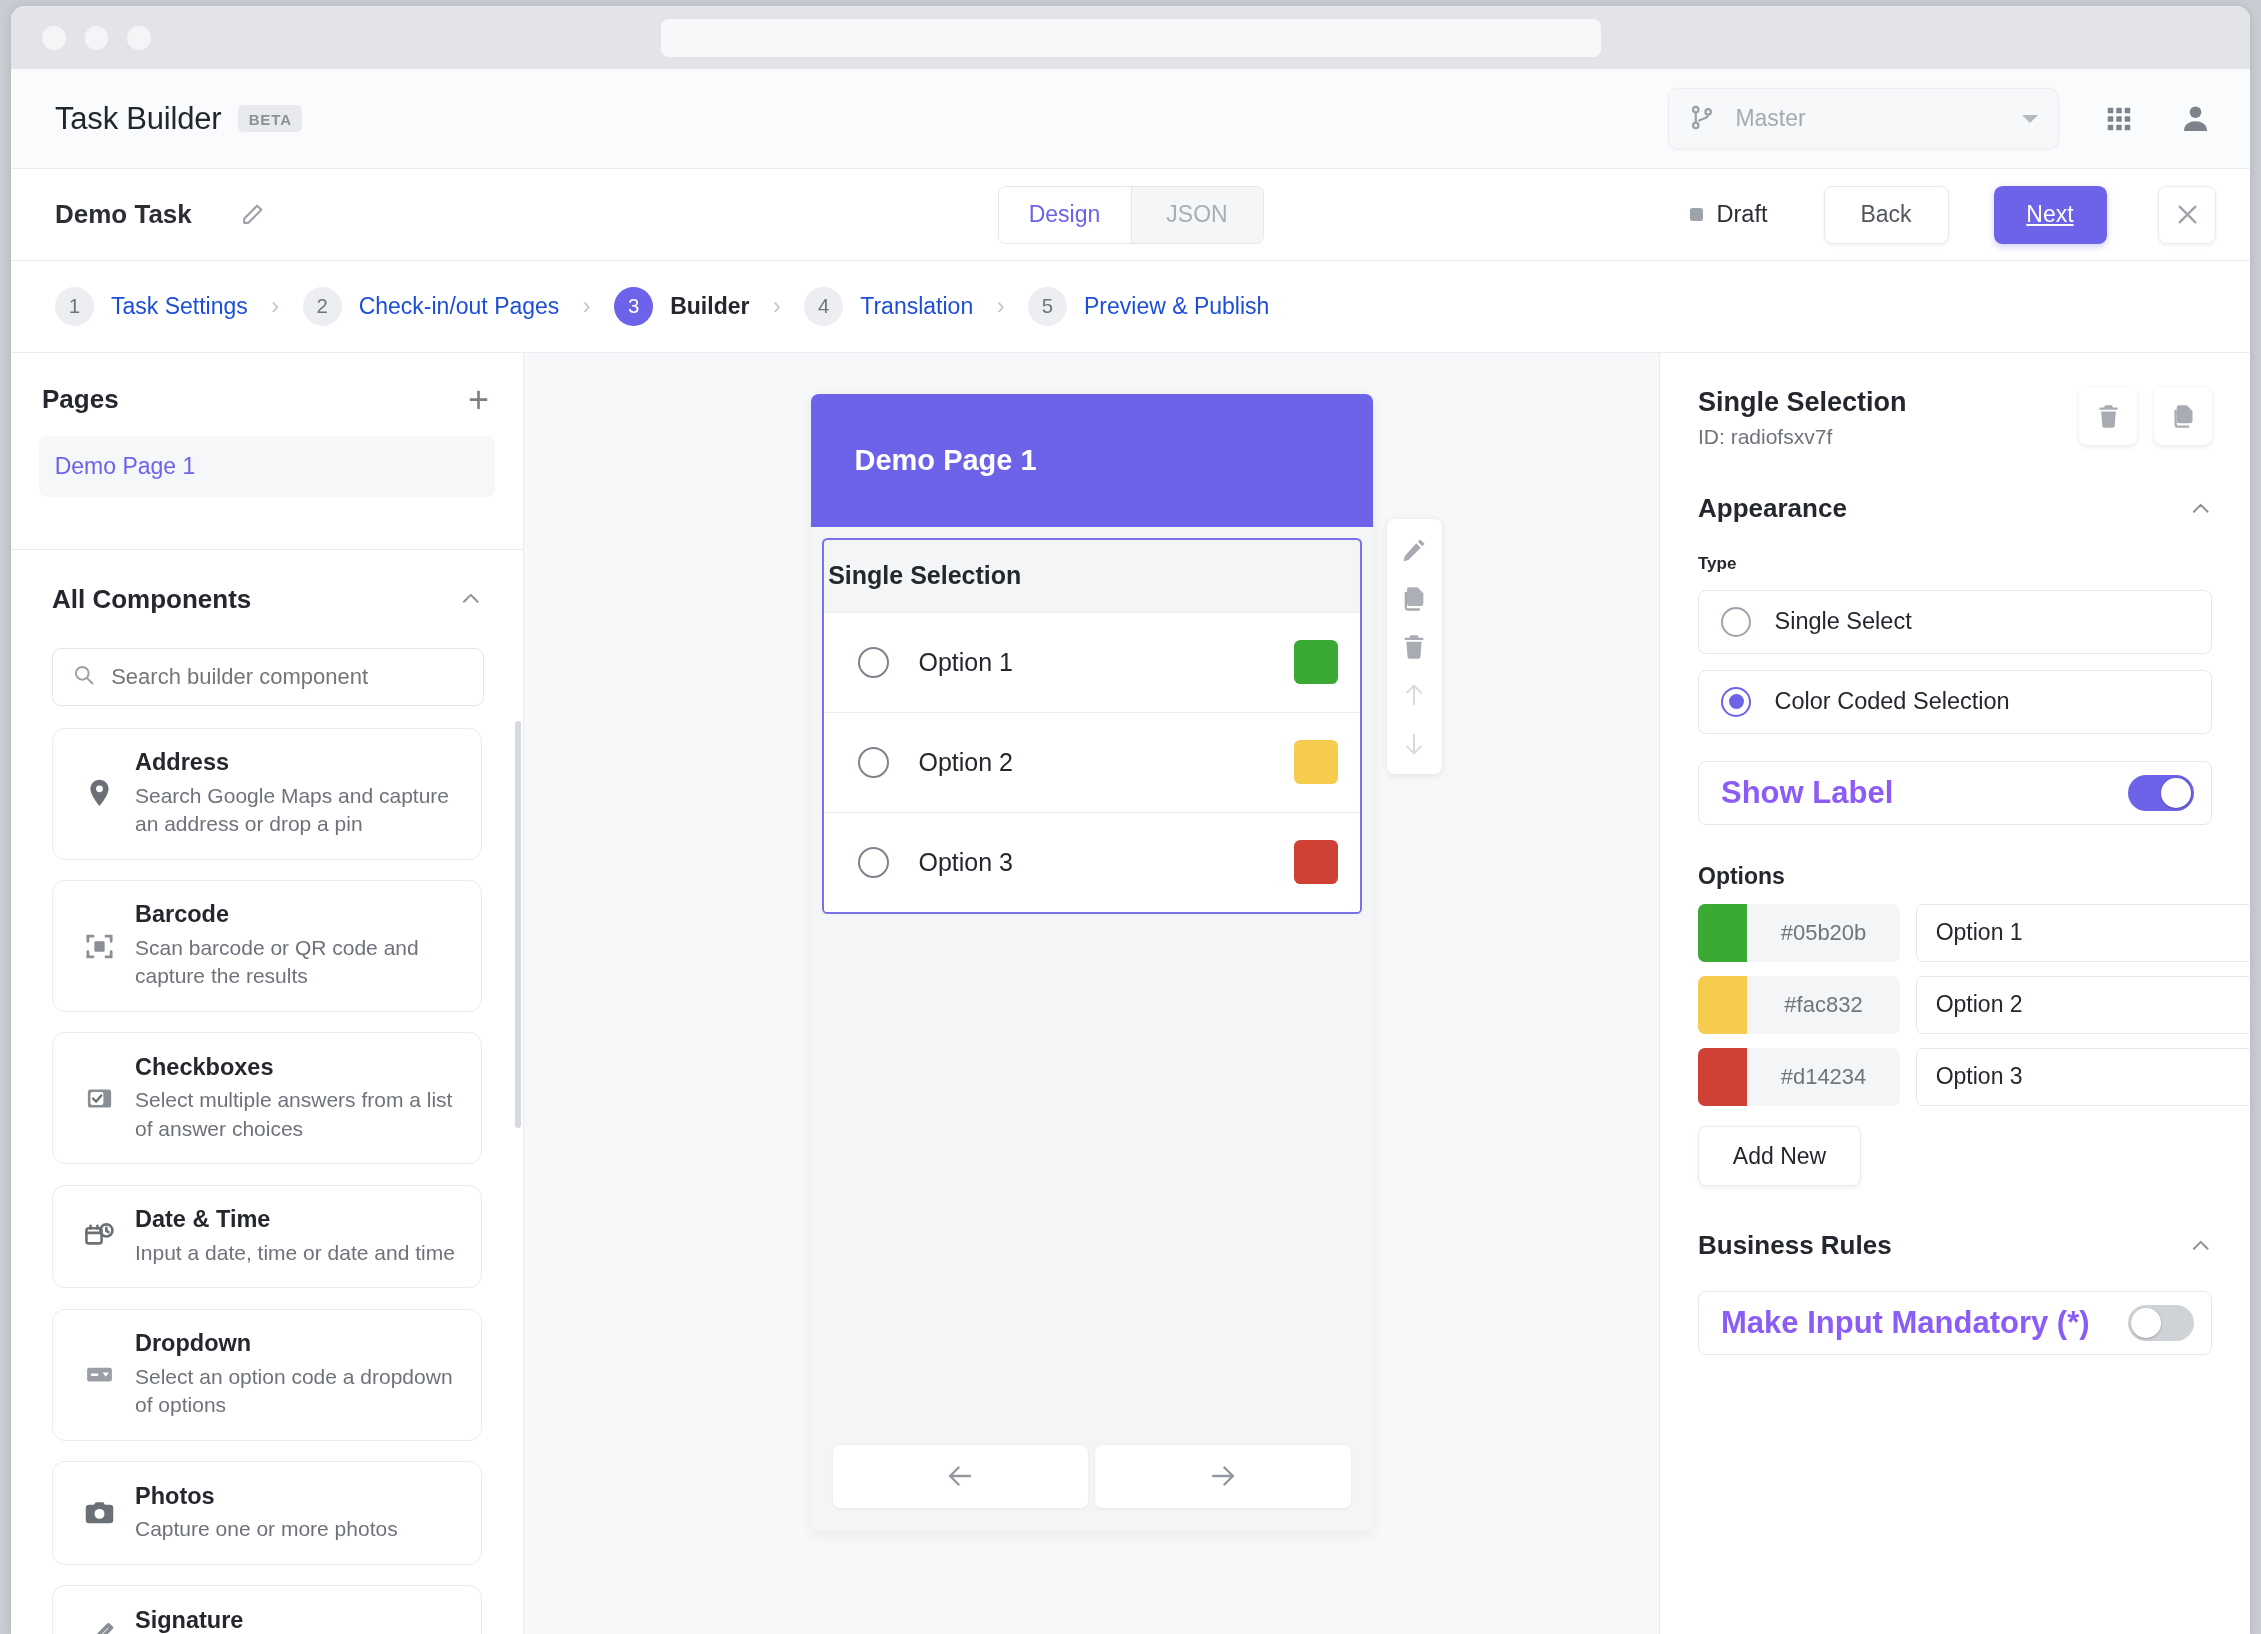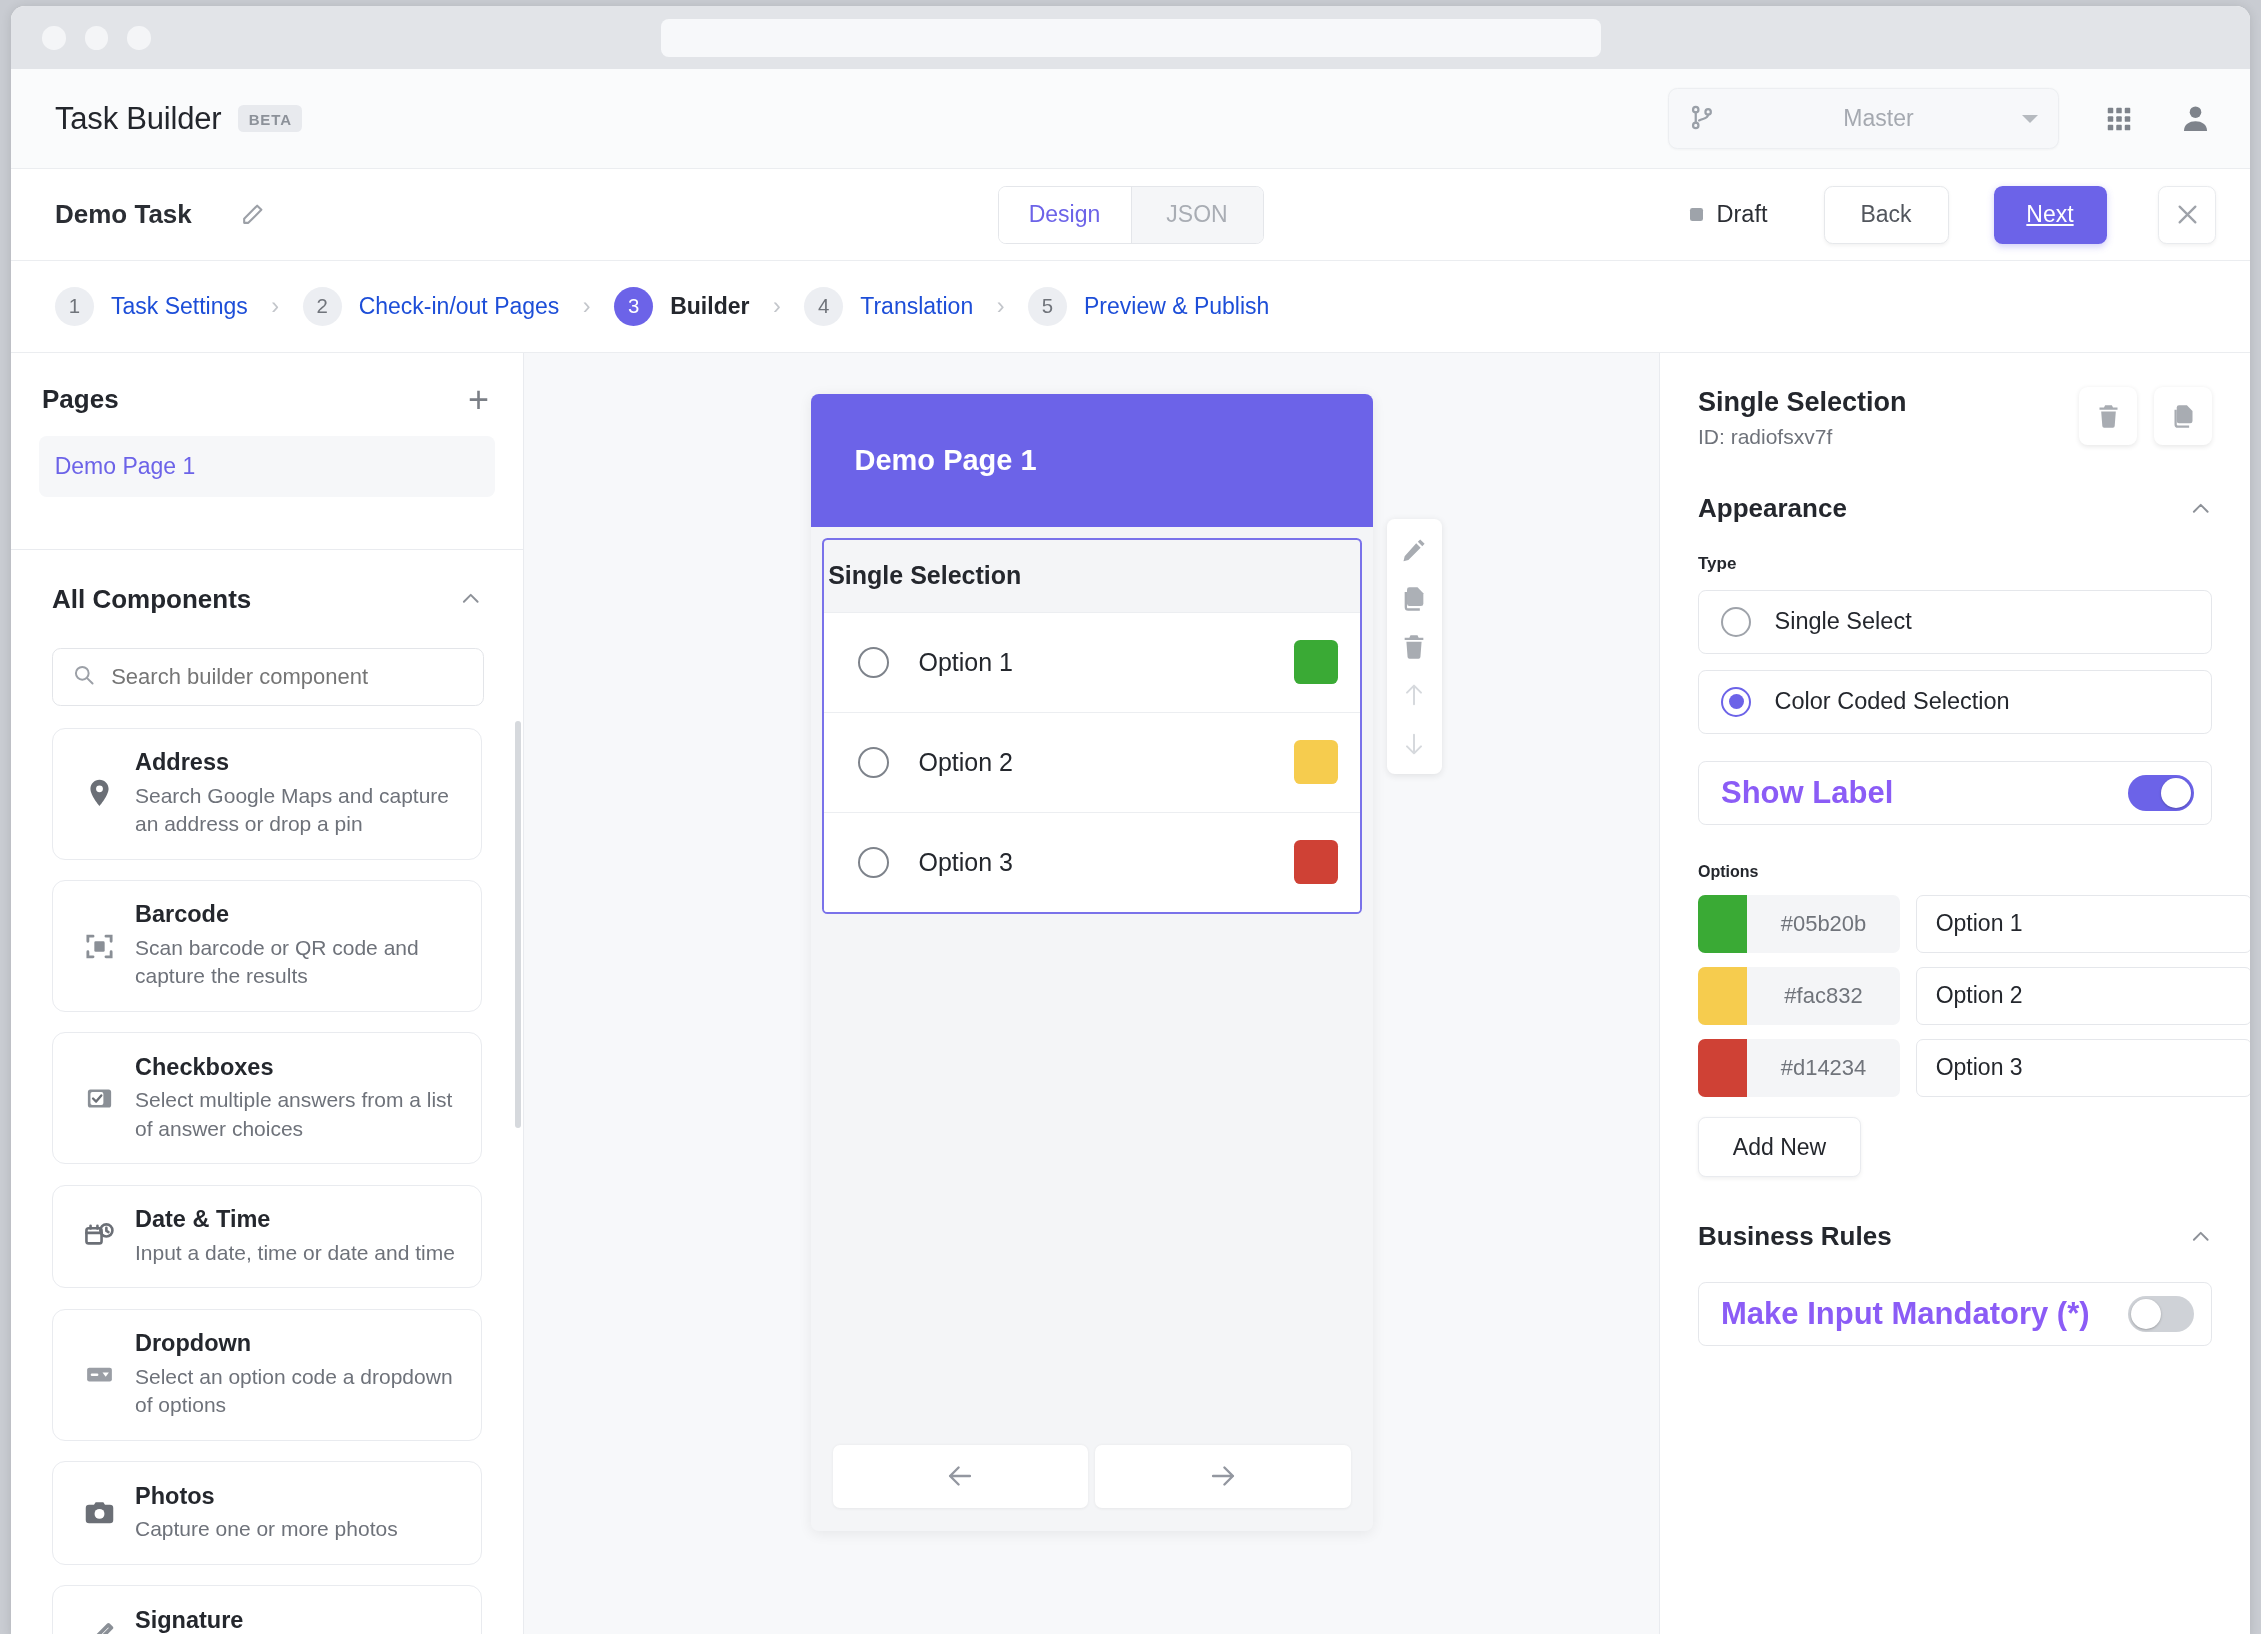--- a/index.html
+++ b/index.html
@@ -49,21 +49,21 @@
     padding: 5.5px 10.2px 4.7px; border-radius: 5.5px;
   }
   .spacer { flex: 1; }
   #branch-select {
     width: 391px; height: 61px; border-radius: 9.4px;
     background: #f7f8fa; border: 0.8px solid #eceef1;
     display: flex; align-items: center; padding: 0 20.4px;
     box-shadow: 0 0.8px 2.3px rgba(0,0,0,.04);
   }
   #branch-select .label {
-    margin-left: 19px; font-size: 23px; color: #a5a9b0; flex: 1; text-align: center;
+    margin-left: 19px; font-size: 23px; color: #a5a9b0; flex: 1;
   }
   .caret-down {
     width: 0; height: 0; border-left: 8.6px solid transparent;
     border-right: 8.6px solid transparent; border-top: 8.6px solid #b6babf;
   }
   .hdr-icon { margin-left: 45px; display: flex; align-items: center; }
 
   
   #toolbar {
     height: 92px; background: #fff;
@@ -283,21 +283,21 @@
     border-radius: 7px; padding: 0 19px; font-size: 23px; color: #24272d;
     font-family: inherit; outline: none;
   }
   #add-new {
     margin-top: 20.4px; width: 163px; height: 60px; background: #fff;
     border: 0.8px solid #e9ebef; border-radius: 7.8px;
     display: flex; align-items: center; justify-content: center;
     font-size: 23px; color: #24272d; box-shadow: 0 1.6px 4.7px rgba(0,0,0,.06);
     cursor: pointer;
   }
-  .opts-label { font-size: 16px; font-weight: 600; color: #24272d; margin-top: 38px; }
+  .opts-label { font-size: 23px; font-weight: 600; color: #24272d; margin-top: 38px; }
 </style>
 </head>
 <body>
 
 <div id="browser">
 
   <div id="chrome-bar">
     <div class="dots">
       <div class="dot"></div>
       <div class="dot"></div>

